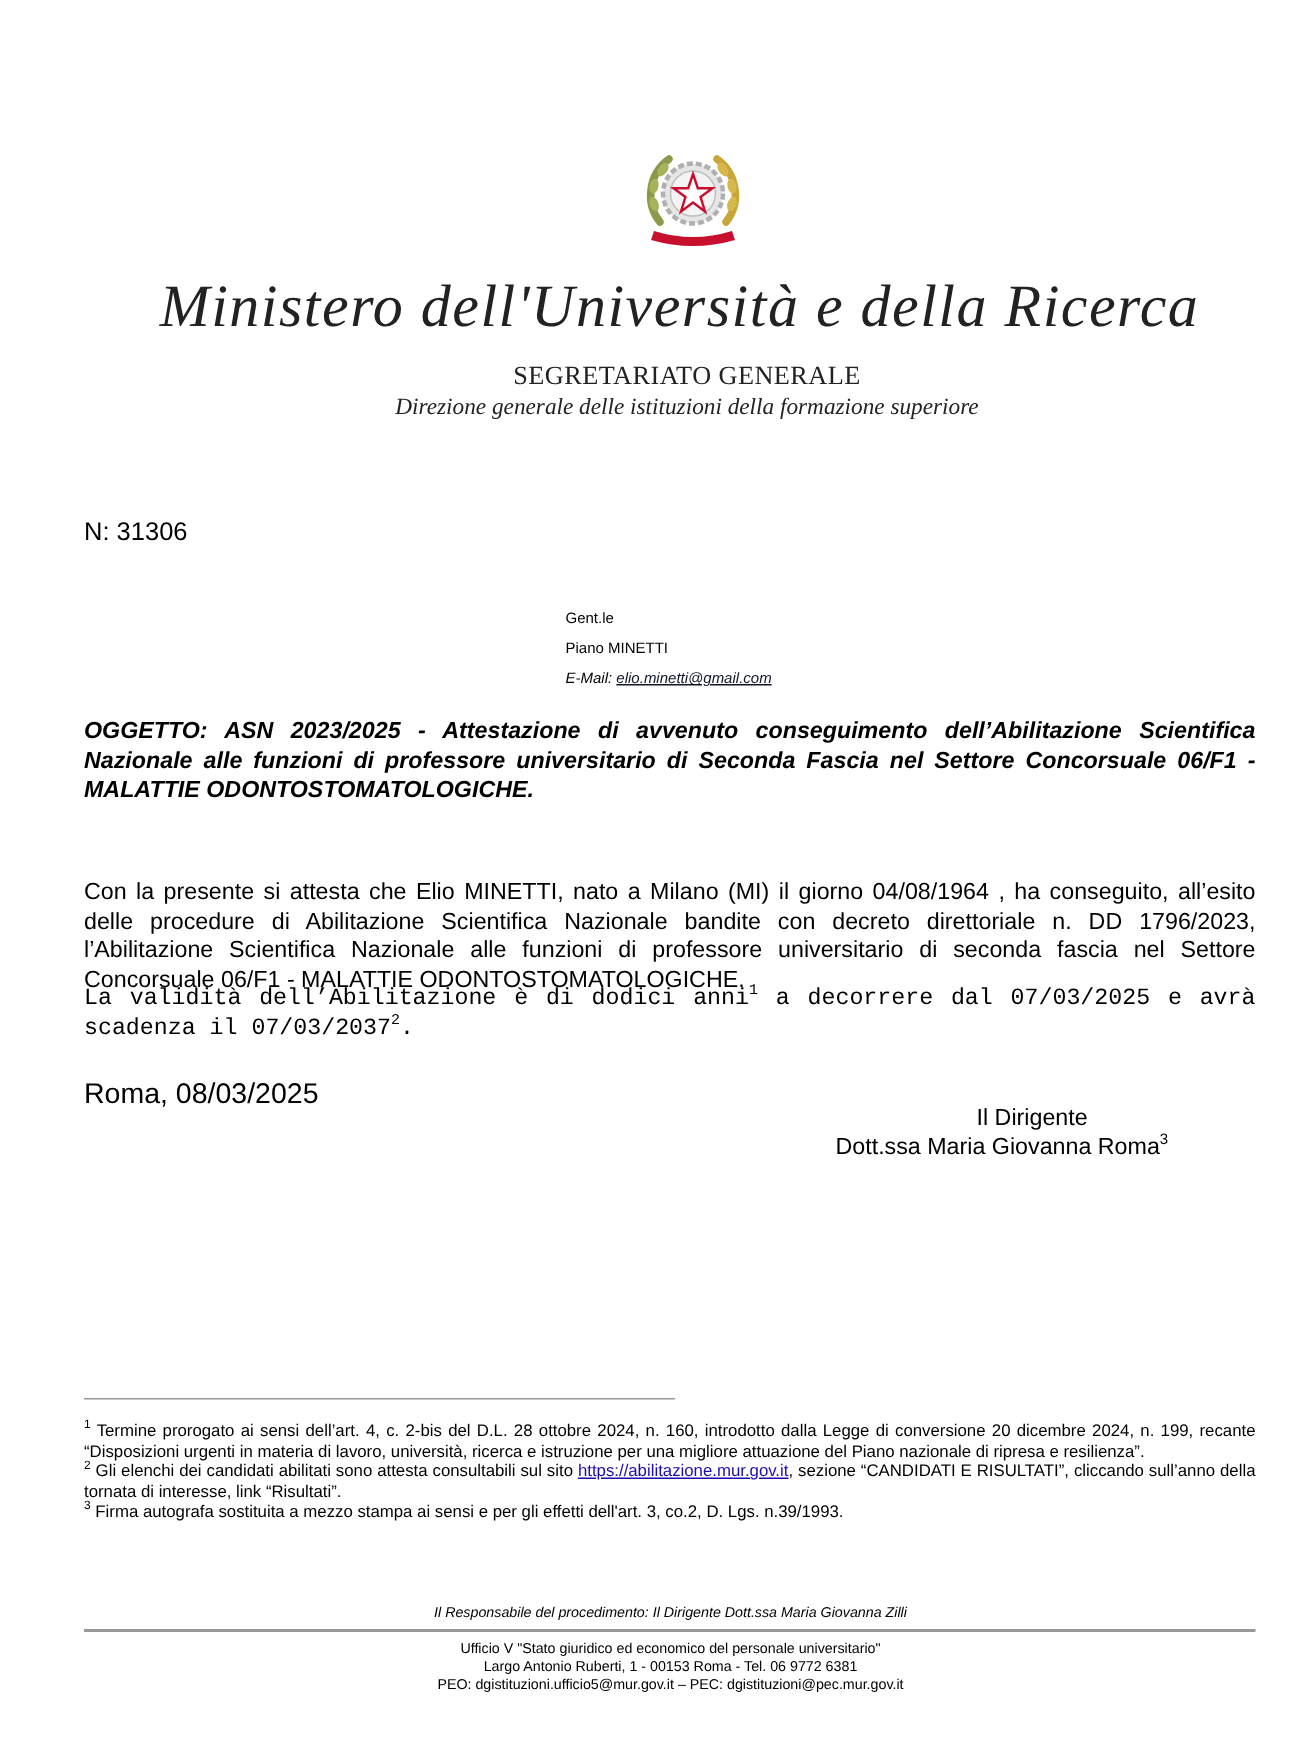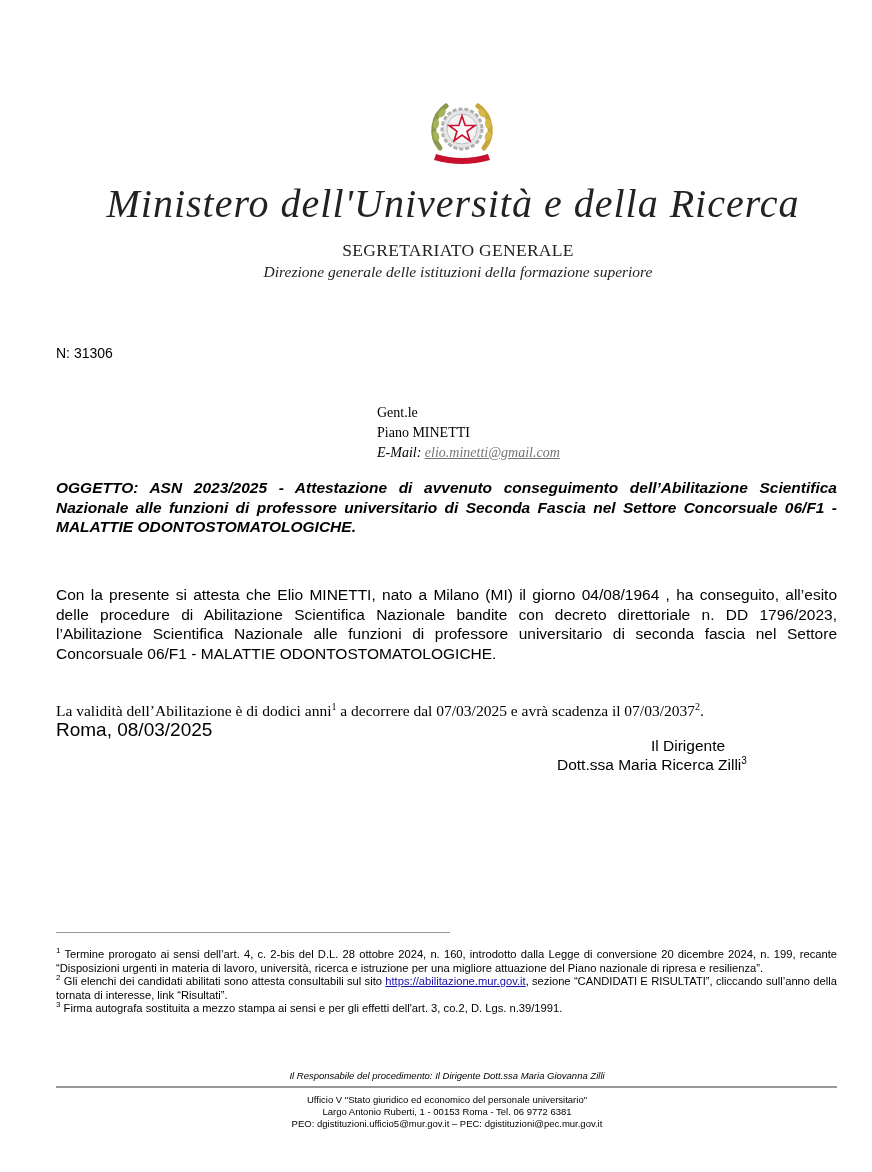--- a/index.html
+++ b/index.html
@@ -7,30 +7,30 @@
          font-family: "Liberation Sans", sans-serif; color: #000; }
   .abs { position: absolute; }
   .emblem { left: 426px; top: 96px; width: 72px; height: 72px; }
   .ministry-title { left: 0; width: 906px; top: 180px; text-align: center;
          font-family: "Liberation Serif", serif; font-style: italic; font-size: 40px;
          letter-spacing: 1px; color: #222; transform: scaleX(1.0); }
   .segretariato { left: 0; width: 916px; top: 240px; text-align: center;
          font-family: "Liberation Serif", serif; font-size: 17.5px; color: #222; letter-spacing: 0.3px; }
   .direzione { left: 0; width: 916px; top: 263px; text-align: center;
          font-family: "Liberation Serif", serif; font-style: italic; font-size: 15.5px; color: #222; }
-  .protocol { left: 56px; top: 345px; font-size: 14px; }
-  .recipient { left: 377px; top: 403px; font-size: 14px; line-height: 20px; font-family: Liberation Serif, serif; }
-  .recipient a { color: #737373; text-decoration: underline; }
+  .protocol { left: 56px; top: 345px; font-size: 17px; }
+  .recipient { left: 377px; top: 403px; font-size: 10px; line-height: 20px; }
+  .recipient a { color: #0f172a; text-decoration: underline; }
   .email-label { font-style: italic; }
   .email-link { font-style: italic; color: #1a0dab; text-decoration: underline; }
   .oggetto { left: 56px; top: 478px; width: 781px; font-size: 15.5px; font-weight: bold;
          line-height: 19.5px; text-align: justify; font-style: italic; }
   .body-p { left: 56px; width: 781px; font-size: 15.5px; line-height: 19.5px; text-align: justify; }
   .p1 { top: 557px; margin-top: 28px; }
-  .p2 { top: 656px; font-family: Liberation Serif, serif; margin-top: 45px; }
+  .p2 { top: 656px; font-family: Liberation Mono, monospace; }
   .roma { left: 56px; top: 719px; font-size: 19px; }
   .sign-title { left: 651px; top: 737px; font-size: 15.5px; }
   .sign-name { left: 557px; top: 756px; font-size: 15.5px; }
   sup { font-size: 10px; line-height: 0; vertical-align: super; }
   .fn-rule { left: 56px; top: 932px; width: 394px; height: 0; border-top: 1.5px solid #999; }
   .footnotes { left: 56px; top: 948px; width: 781px; font-size: 11.2px; line-height: 13.6px; text-align: justify; }
   .footnotes p { margin: 0; }
   .footnotes sup { font-size: 8px; }
   .fn-link { color: #1a0dab; text-decoration: underline; }
   .resp { left: 0; width: 894px; top: 1070px; text-align: center; font-size: 9.5px; font-style: italic; }
@@ -82,28 +82,28 @@
 
 <div class="abs oggetto">OGGETTO: ASN 2023/2025 - Attestazione di avvenuto conseguimento dell’Abilitazione Scientifica Nazionale alle funzioni di professore universitario di Seconda Fascia nel Settore Concorsuale 06/F1 - MALATTIE ODONTOSTOMATOLOGICHE.</div>
 
 <div class="abs body-p p1">Con la presente si attesta che Elio MINETTI, nato a Milano (MI) il giorno 04/08/1964 , ha conseguito, all’esito delle procedure di Abilitazione Scientifica Nazionale bandite con decreto direttoriale n. DD 1796/2023, l’Abilitazione Scientifica Nazionale alle funzioni di professore universitario di seconda fascia nel Settore Concorsuale 06/F1 - MALATTIE ODONTOSTOMATOLOGICHE.</div>
 
 <div class="abs body-p p2"><span>La validità dell’Abilitazione è di dodici anni</span><sup>1</sup><span> a decorrere dal 07/03/2025 e avrà scadenza il 07/03/2037</span><sup>2</sup><span>.</span></div>
 
 <div class="abs roma">Roma, 08/03/2025</div>
 
 <div class="abs sign-title">Il Dirigente</div>
-<div class="abs sign-name"><span>Dott.ssa Maria Ricerca Zilli</span><sup>3</sup></div>
+<div class="abs sign-name"><span>Dott.ssa Maria Giovanna Roma</span><sup>3</sup></div>
 
 <div class="abs fn-rule"></div>
 
 <div class="abs footnotes">
   <p><sup>1</sup><span> Termine prorogato ai sensi dell’art. 4, c. 2-bis del D.L. 28 ottobre 2024, n. 160, introdotto dalla Legge di conversione 20 dicembre 2024, n. 199, recante “Disposizioni urgenti in materia di lavoro, università, ricerca e istruzione per una migliore attuazione del Piano nazionale di ripresa e resilienza”.</span></p>
   <p><sup>2</sup><span> Gli elenchi dei candidati abilitati sono attesta consultabili sul sito </span><a class="fn-link">https://abilitazione.mur.gov.it</a><span>, sezione “CANDIDATI E RISULTATI”, cliccando sull’anno della tornata di interesse, link “Risultati”.</span></p>
-  <p><sup>3</sup><span> Firma autografa sostituita a mezzo stampa ai sensi e per gli effetti dell'art. 3, co.2, D. Lgs. n.39/1991.</span></p>
+  <p><sup>3</sup><span> Firma autografa sostituita a mezzo stampa ai sensi e per gli effetti dell'art. 3, co.2, D. Lgs. n.39/1993.</span></p>
 </div>
 
 <div class="abs resp">Il Responsabile del procedimento: Il Dirigente Dott.ssa Maria Giovanna Zilli</div>
 <div class="abs footer-rule"></div>
 <div class="abs office">
   <div>Ufficio V "Stato giuridico ed economico del personale universitario"</div>
   <div>Largo Antonio Ruberti, 1 - 00153 Roma - Tel. 06 9772 6381</div>
   <div>PEO: dgistituzioni.ufficio5@mur.gov.it – PEC: dgistituzioni@pec.mur.gov.it</div>
 </div>
 

